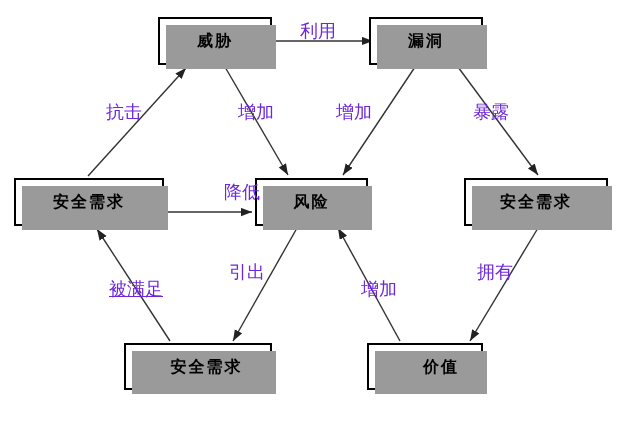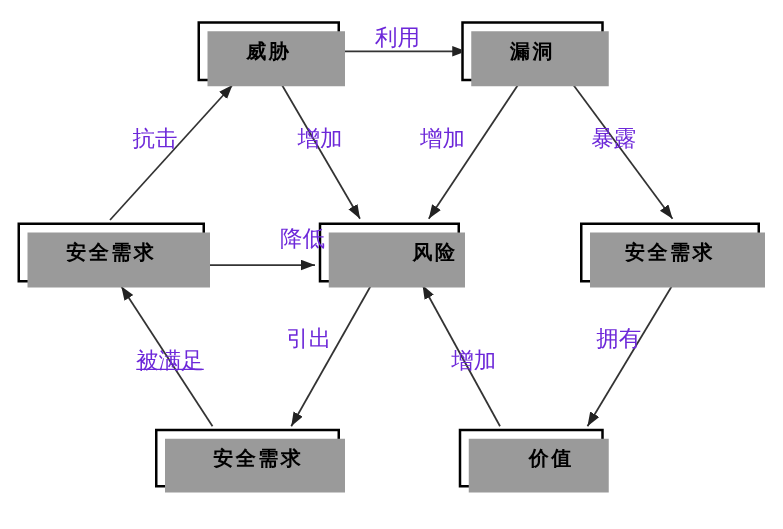--- a/index.html
+++ b/index.html
@@ -88,21 +88,21 @@
   <div id="nodes-layer">
       <div class="node" style="left: 158px; top: 17px; width: 114px; height: 48px;">
         <span class="node-label">威胁</span>
       </div>
       <div class="node" style="left: 369px; top: 17px; width: 114px; height: 48px; text-align: right;">
         <span class="node-label">漏洞</span>
       </div>
       <div class="node" style="left: 14px; top: 178px; width: 150px; height: 48px;">
         <span class="node-label">安全需求</span>
       </div>
-      <div class="node" style="left: 255px; top: 178px; width: 113px; height: 48px; justify-content: flex-end;">
+      <div class="node" style="left: 255px; top: 178px; width: 113px; height: 48px;">
         <span class="node-label">风险</span>
       </div>
       <div class="node" style="left: 464px; top: 178px; width: 144px; height: 48px;">
         <span class="node-label">安全需求</span>
       </div>
       <div class="node" style="left: 124px; top: 343px; width: 148px; height: 47px; padding-left: 17px;">
         <span class="node-label">安全需求</span>
       </div>
       <div class="node" style="left: 367px; top: 343px; width: 116px; height: 47px; padding-left: 32px;">
         <span class="node-label">价值</span>

